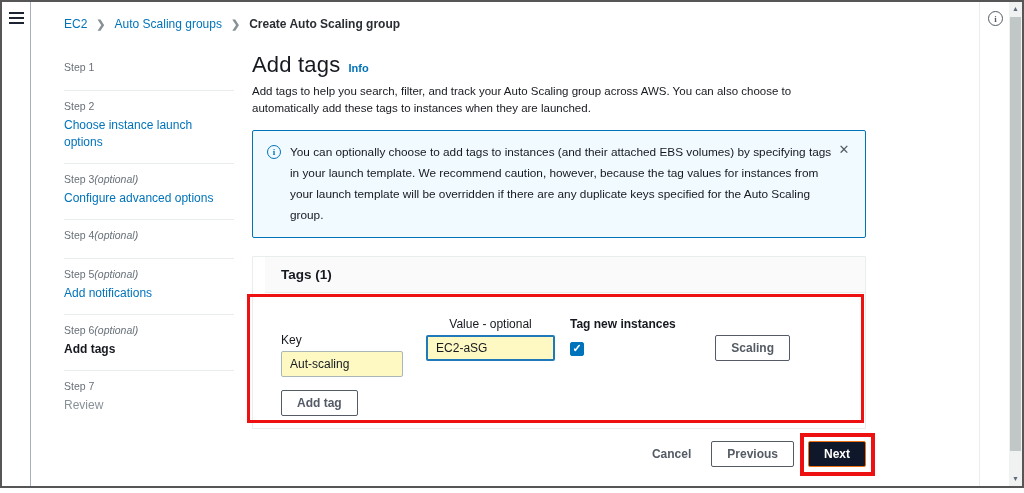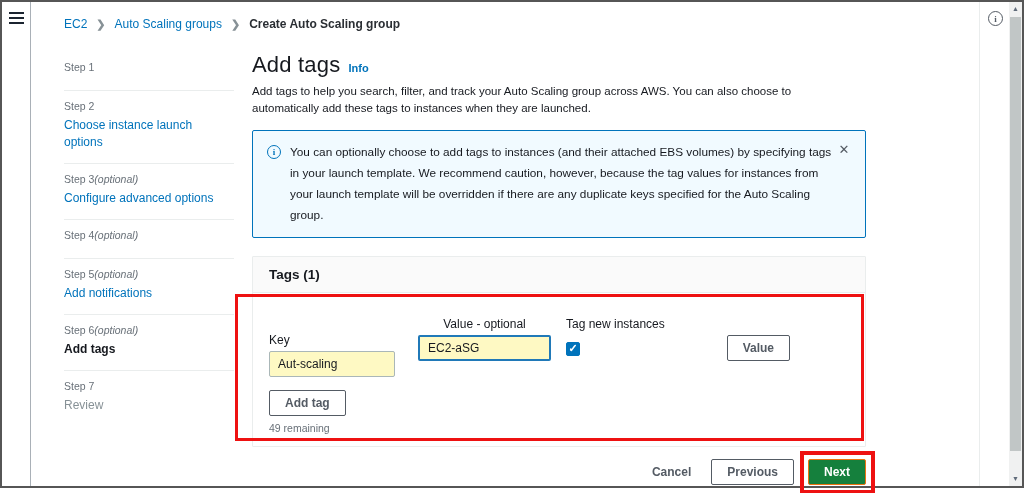--- a/index.html
+++ b/index.html
@@ -47,30 +47,30 @@
   .alert-icon { flex:0 0 auto; width:14px; height:14px; border:1.5px solid #0073bb; border-radius:50%;
                 margin:3px 9px 0 0; position:relative; }
   .alert-icon::after { content:"i"; position:absolute; left:50%; top:50%; transform:translate(-50%,-52%);
                        font-size:9px; font-weight:700; color:#0073bb; font-family:"Liberation Serif",serif; }
   .alert-text { font-size:11.8px; line-height:21px; color:#16191f; max-width:545px; }
   .alert-close { position:absolute; right:14px; top:12px; width:14px; height:14px; cursor:pointer;
                  color:#545b64; font-size:13px; line-height:14px; text-align:center; }
   .alert-close::after { content:"✕"; }
 
   
-  .panel { margin-top:18px; border:1px solid #eaeded; border-radius:1px; background:#ffffff; }
+  .panel { margin-top:18px; border:1px solid #eaeded; border-radius:1px; background:#ffffff;padding-left:12px; }
   .panel-header { background:#fafafa; border-bottom:1px solid #eaeded; padding:10px 16px; }
   .panel-header h2 { font-size:13.5px; font-weight:700; color:#16191f; }
   .panel-body { position:relative; padding:24px 16px 12px 16px; }
 
   .form-row { display:flex; align-items:flex-start; }
   .fcol { display:flex; flex-direction:column; }
   .col-key { width:126px;margin-top:16px; }
   .col-value { width:133px; margin-left:23px;align-items:center; }
-  .col-check { width:150px; margin-left:15px; }
+  .col-check { width:150px; margin-left:15px;font-weight:bold; }
   .col-remove { margin-left:auto; margin-right:59px; }
   .field-label { font-size:12px; color:#16191f; margin-bottom:4px; line-height:14px; }
   .txt-input { width:100%; height:26px; border:1px solid #aab7b8; border-radius:2px;
                font-family:"Liberation Sans",sans-serif; font-size:12px; color:#16191f;
                padding:0 8px; background:#fef9c3; outline:none; }
   .txt-input.focused { border:2px solid #2079b8; }
   .checkbox { width:14px; height:14px; margin-top:7px; border-radius:2px; background:#0073bb;
               border:1px solid #0073bb; position:relative; cursor:pointer; }
   .checkbox::after { content:"✓"; position:absolute; left:1.5px; top:-1px; color:#fff; font-size:11px; font-weight:700; }
 
@@ -78,21 +78,21 @@
          color:#545b64; font-size:12px; font-weight:700; line-height:16px; padding:4px 15px;
          cursor:pointer; font-family:"Liberation Sans",sans-serif; }
   .btn-remove { margin-top:18px; }
   .btn-addtag { margin-top:13px; align-self:flex-start; }
   .remaining { margin-top:6px; font-size:10.5px; color:#687078; }
 
   
   .footer { margin-top:12px; display:flex; justify-content:flex-end; align-items:center; gap:14px; }
   .btn-cancel { background:none; border:none; color:#545b64; font-size:12px; font-weight:700;
                 cursor:pointer; padding:4px 6px; font-family:"Liberation Sans",sans-serif; }
-  .btn-primary { background:#15803d; border:1px solid #ec7211; color:#ffffff; }
+  .btn-primary { background:#0f172a; border:1px solid #ec7211; color:#ffffff; }
   .next-wrap { position:relative; display:inline-block; }
 
   
   .annot { position:absolute; border:3px solid #ee1111; pointer-events:none; z-index:6; }
   .annot-tags { left:-18px; right:1px; top:1px; bottom:5px; }
   .annot-next { left:-8px; right:-9px; top:-8px; bottom:-9px; border-width:4px; }
 
   
   .right-sep { position:absolute; left:977px; top:0; width:1px; height:100%; background:#eaeded; }
   .page-info-icon { position:absolute; left:986px; top:9px; width:15px; height:15px;
@@ -185,26 +185,25 @@
             </div>
             <div class="fcol col-value">
               <label class="field-label">Value - optional</label>
               <input class="txt-input focused" type="text" value="EC2-aSG" style="">
             </div>
             <div class="fcol col-check">
               <label class="field-label">Tag new instances</label>
               <span class="checkbox"></span>
             </div>
             <div class="fcol col-remove">
-              <button class="btn btn-remove">Value</button>
+              <button class="btn btn-remove">Scaling</button>
             </div>
           </div>
 
           <button class="btn btn-addtag">Add tag</button>
-          <div class="remaining">49 remaining</div>
         </div>
       </div>
 
       <div class="footer">
         <button class="btn-cancel">Cancel</button>
         <button class="btn">Previous</button>
         <span class="next-wrap">
           <button class="btn btn-primary">Next</button>
           <span class="annot annot-next"></span>
         </span>

